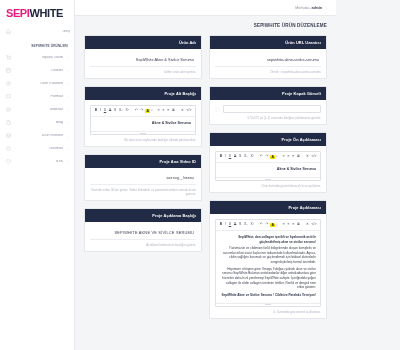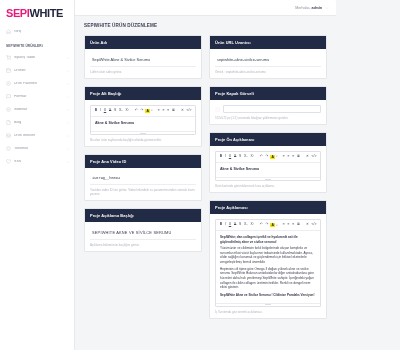--- a/index.html
+++ b/index.html
@@ -2,21 +2,21 @@
 <html><head>
 <meta charset="utf-8">
 <style>
   * { box-sizing: border-box; margin: 0; padding: 0; }
   html, body {
     width: 400px; height: 350px;
     font-family: "Liberation Sans", sans-serif;
     background: #f4f5f7;
     overflow: hidden;
   }
-  .app { display: flex; width: 336px; height: 350px; }
+  .app { display: flex; width: 336px; height: 350px; text-align: right; }
 
   
   .sidebar {
     width: 75px; min-width: 75px; height: 350px;
     background: #ffffff;
     border-right: 1px solid #e8e9ec;
     padding: 0;
     overflow: hidden;
   }
   .logo-wrap {

